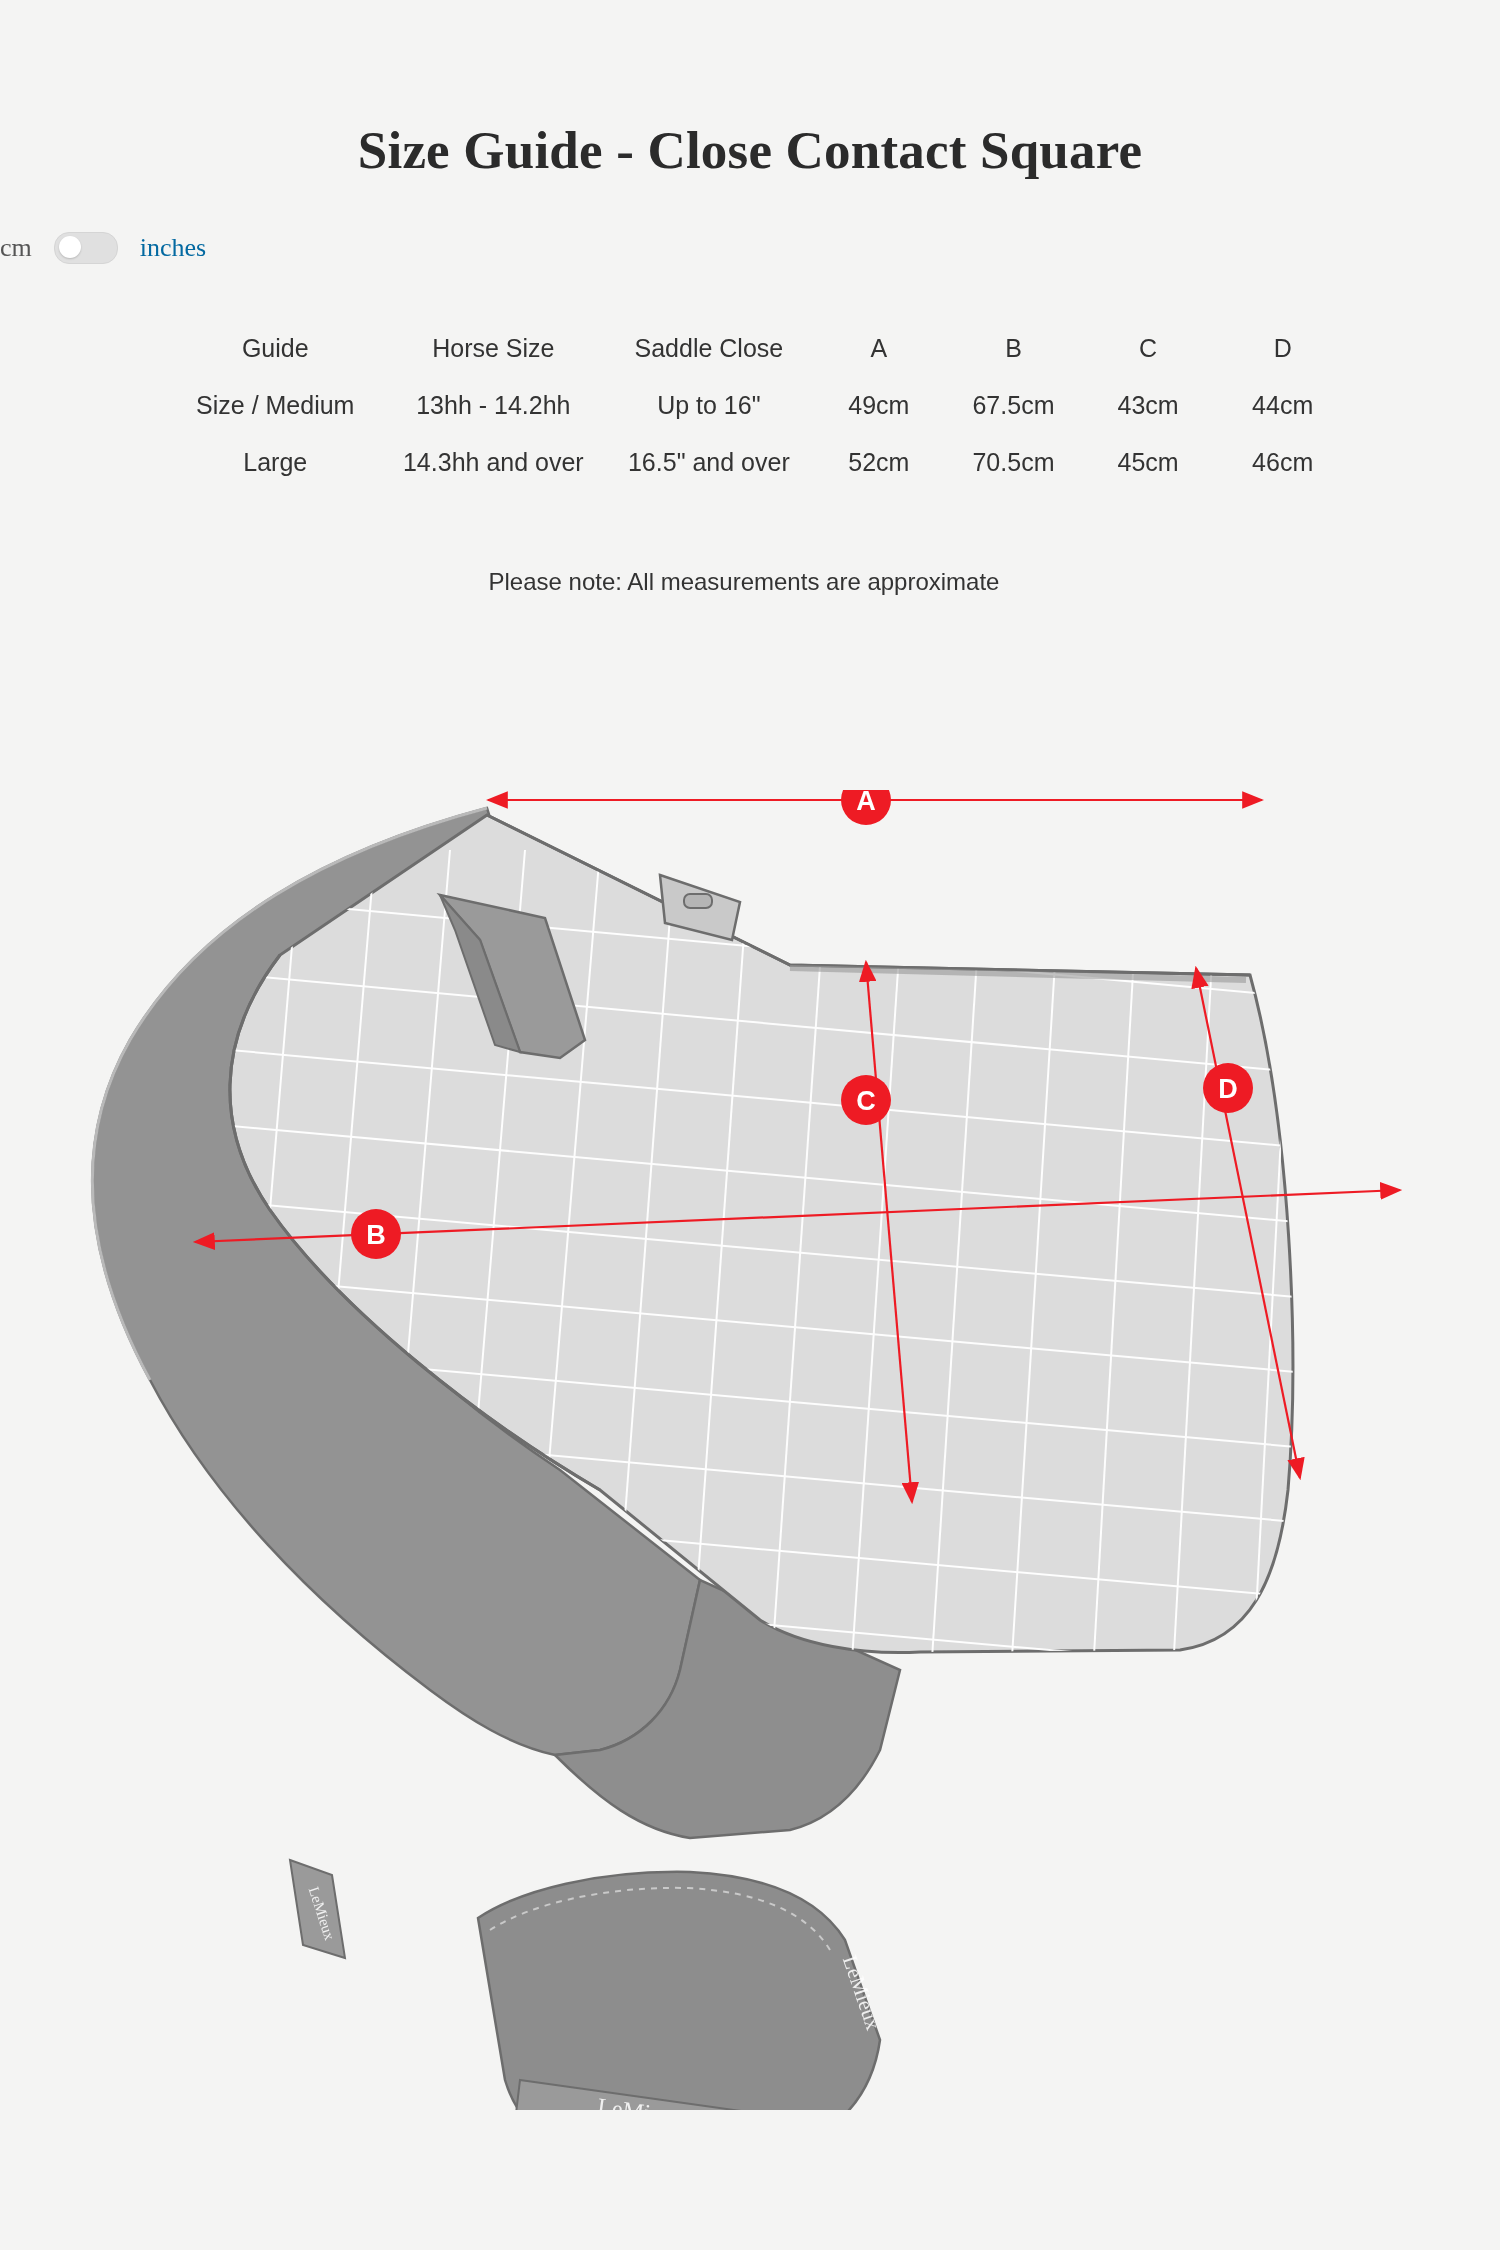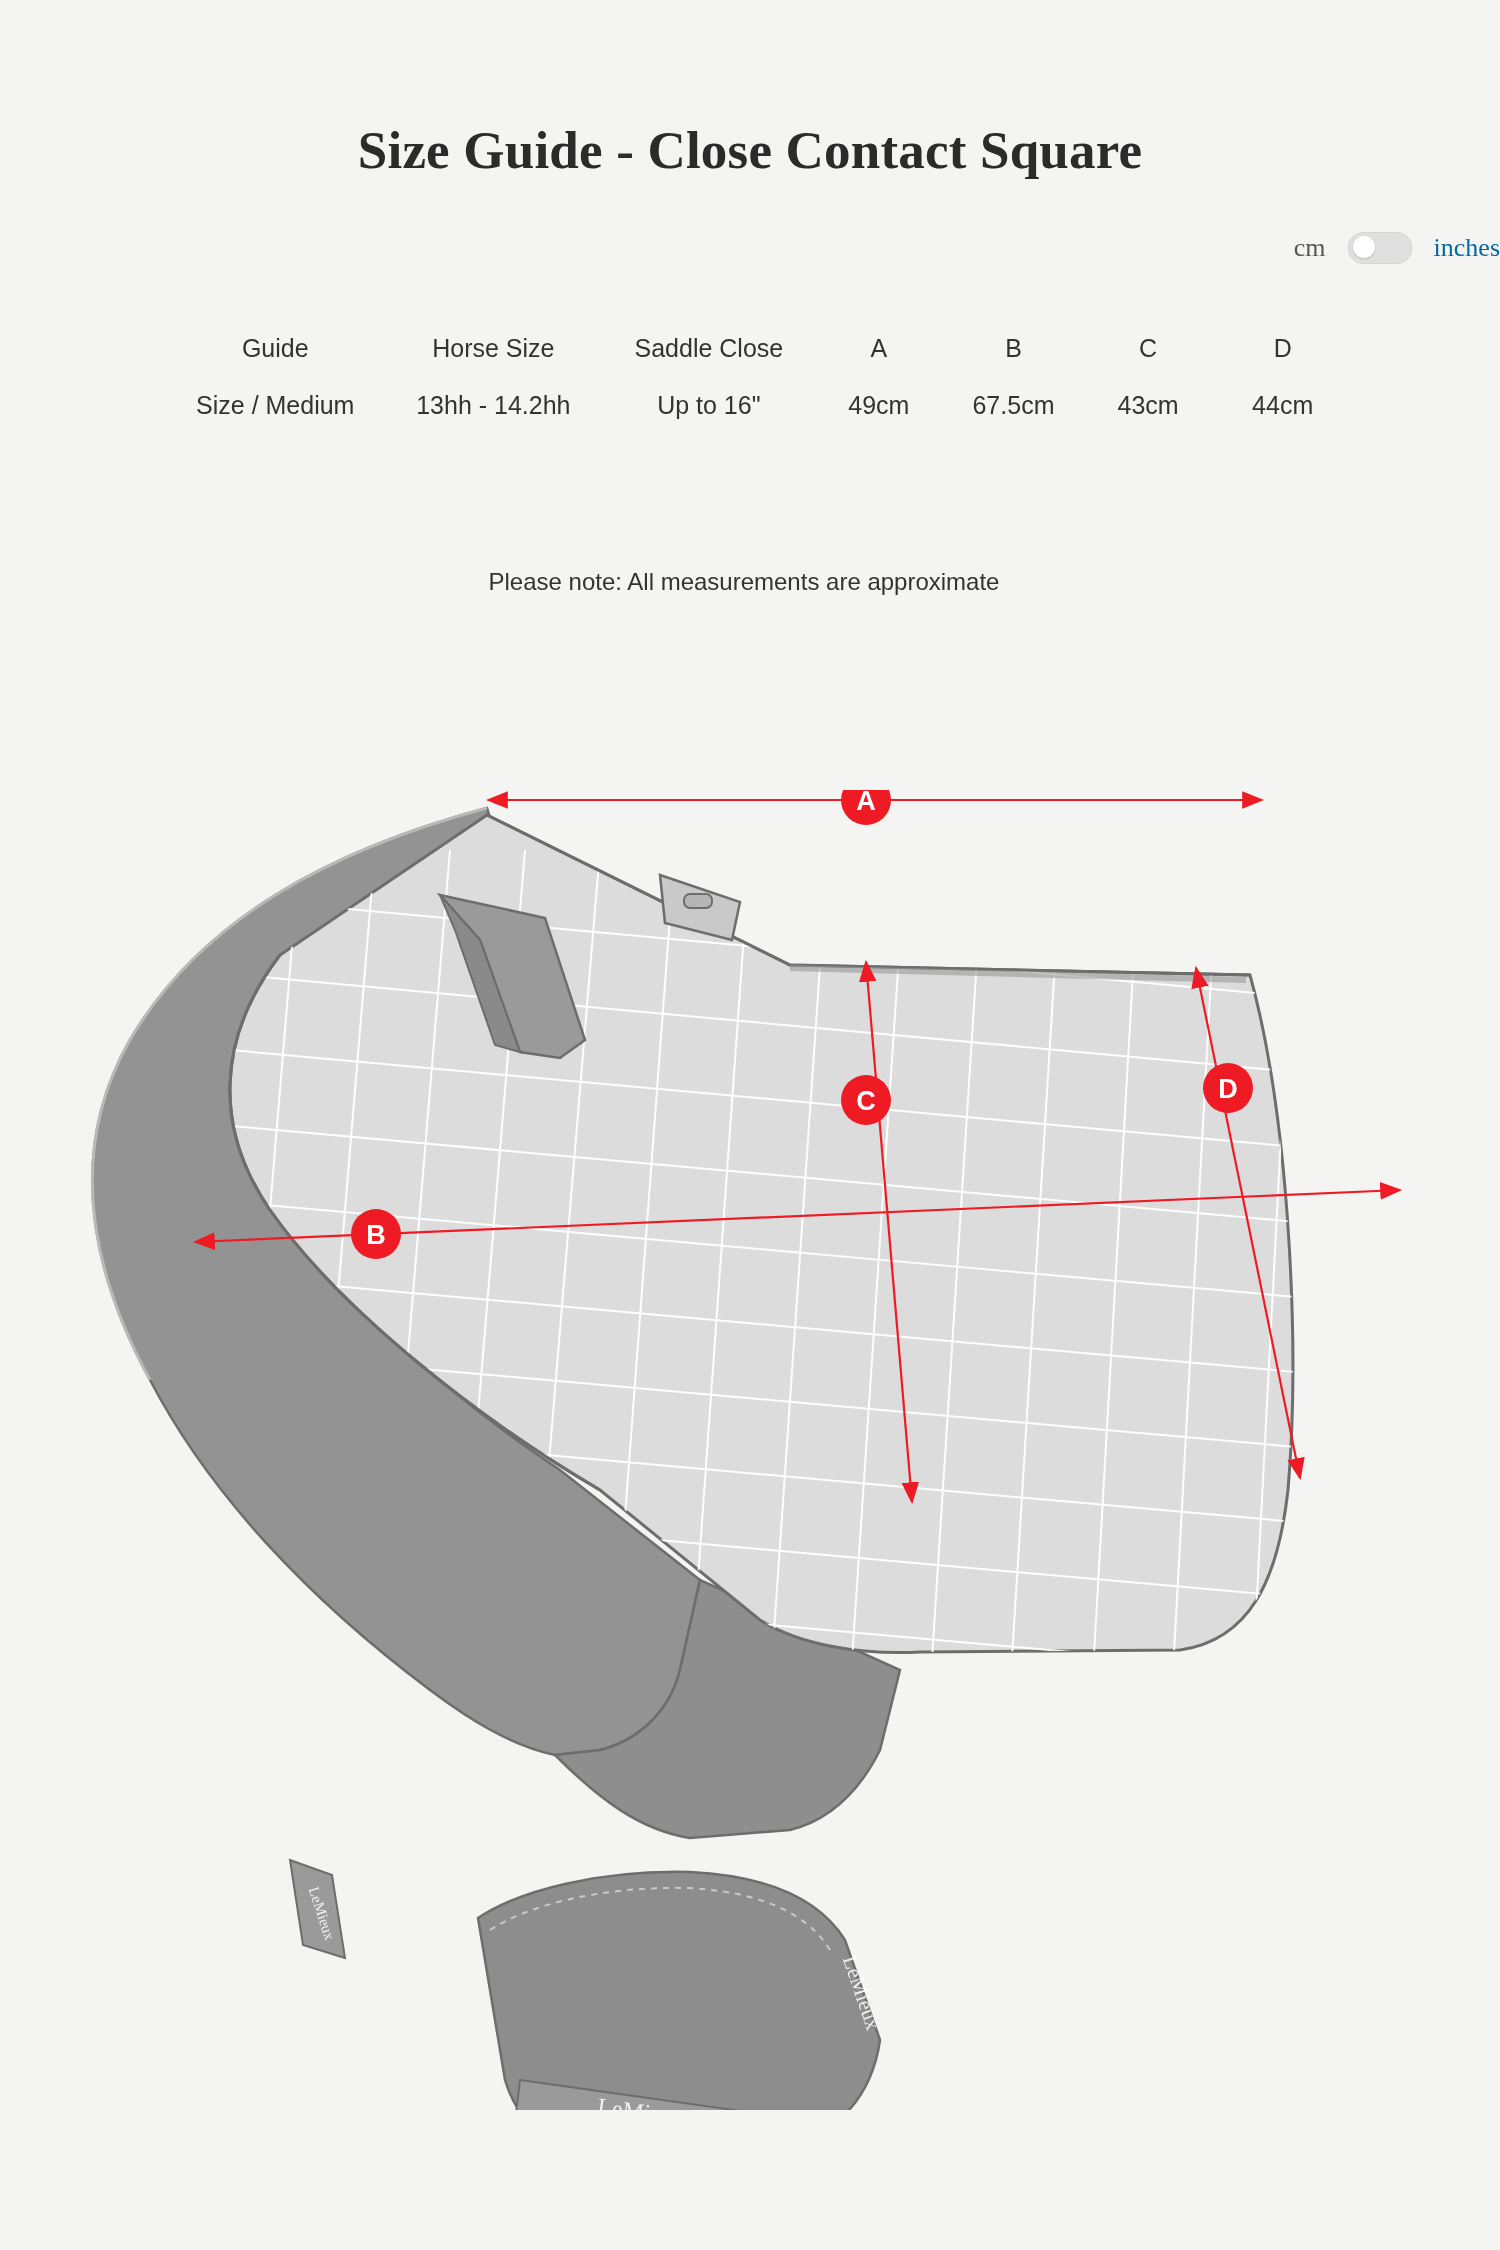--- a/index.html
+++ b/index.html
@@ -31,21 +31,21 @@
   }
 
   
   .unit-toggle-row {
     position: absolute;
     top: 232px;
     left: 0;
     width: 1500px;
     display: flex;
     align-items: center;
-    justify-content: flex-end;
+    justify-content: flex-start;
     gap: 22px;
     font-family: "Liberation Serif", serif;
   }
   .unit-label {
     font-size: 26px;
     color: #7c7c7c;
   }
   .unit-label.active {
     color: #555555;
   }
@@ -155,20 +155,29 @@
   <tbody>
     <tr>
       <td>Size / Medium</td>
       <td>13hh - 14.2hh</td>
       <td>Up to 16"</td>
       <td>49cm</td>
       <td>67.5cm</td>
       <td>43cm</td>
       <td>44cm</td>
     </tr>
+    <tr>
+      <td>Large</td>
+      <td>14.3hh and over</td>
+      <td>16.5" and over</td>
+      <td>52cm</td>
+      <td>70.5cm</td>
+      <td>45cm</td>
+      <td>46cm</td>
+    </tr>
   </tbody>
 </table>
 
 <div class="note">Please note: All measurements are approximate</div>
 
 <div class="diagram">
   <svg width="1500" height="1320" viewBox="0 0 1500 1320" xmlns="http://www.w3.org/2000/svg">
     <defs>
       <clipPath id="padClip">
         <path d="M 487,25 L 790,175 L 1250,185

